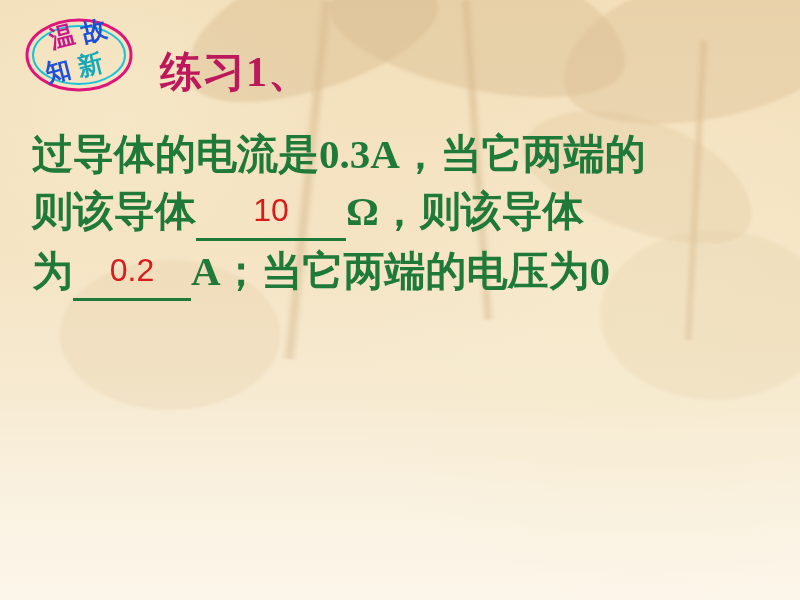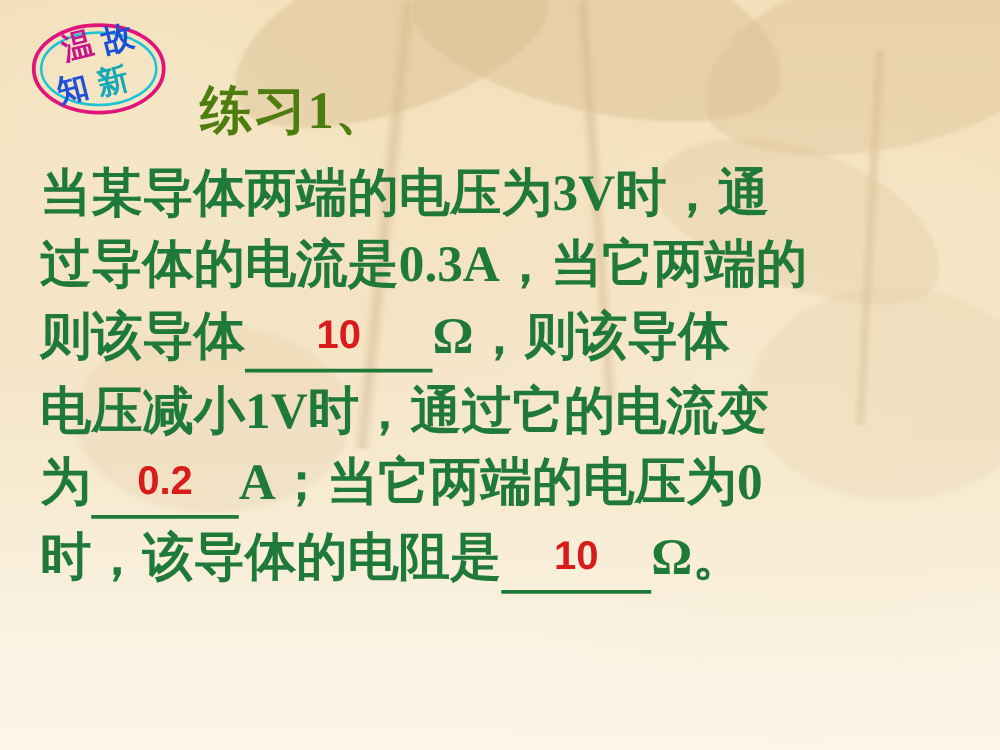--- a/index.html
+++ b/index.html
@@ -70,25 +70,25 @@
   .content {
     position: absolute;
     left: 0;
     top: 0;
     width: 800px;
     height: 600px;
   }
   .title {
     position: absolute;
     left: 160px;
-    top: 60px;
+    top: 44px;
     font-family: "Liberation Serif", "DejaVu Serif", serif;
     font-weight: bold;
     font-size: 42px;
-    color: #4d7c0f;
+    color: #be185d;
     letter-spacing: 1px;
     white-space: nowrap;
     text-align: center;
   }
   .body-text {
     position: absolute;
     left: 32px;
     top: 126px;
     width: 744px;
     font-family: "Liberation Serif", "DejaVu Serif", serif;
@@ -100,21 +100,21 @@
   }
   .body-text .line {
     white-space: nowrap;
   }
   .blank {
     display: inline-block;
     position: relative;
     text-align: center;
     color: #d91b1b;
     font-family: "Liberation Sans", sans-serif;
-    font-weight: bold;
+    font-weight: normal;
     font-size: 32px;
     vertical-align: baseline;
   }
   .blank::after {
     content: "";
     position: absolute;
     left: 0;
     right: 0;
     bottom: 2px;
     border-bottom: 3px solid #1f7a3a;
@@ -156,21 +156,18 @@
         <text x="24" y="66" font-family="Liberation Serif, serif" font-size="25" font-weight="bold" fill="#2050d8" transform="rotate(-14 24 66)">知</text>
         <text x="56" y="60" font-family="Liberation Serif, serif" font-size="25" font-weight="bold" fill="#17a8b8" transform="rotate(-14 56 60)">新</text>
       </g>
     </svg>
   </div>
 
   <div class="content">
     <div class="title">练习1、</div>
 
     <div class="body-text">
-      <div class="line">当某导体两端的电压为3V时，通</div>
       <div class="line">过导体的电流是0.3A，当它两端的</div>
       <div class="line"><span>则该导体</span><span class="blank w1"><span>10</span></span><span>Ω，则该导体</span></div>
-      <div class="line">电压减小1V时，通过它的电流变</div>
       <div class="line"><span>为</span><span class="blank w2"><span>0.2</span></span><span>A；当它两端的电压为0</span></div>
-      <div class="line"><span>时，该导体的电阻是</span><span class="blank w3"><span>10</span></span><span>Ω。</span></div>
     </div>
   </div>
 </div>
 
 </body></html>

